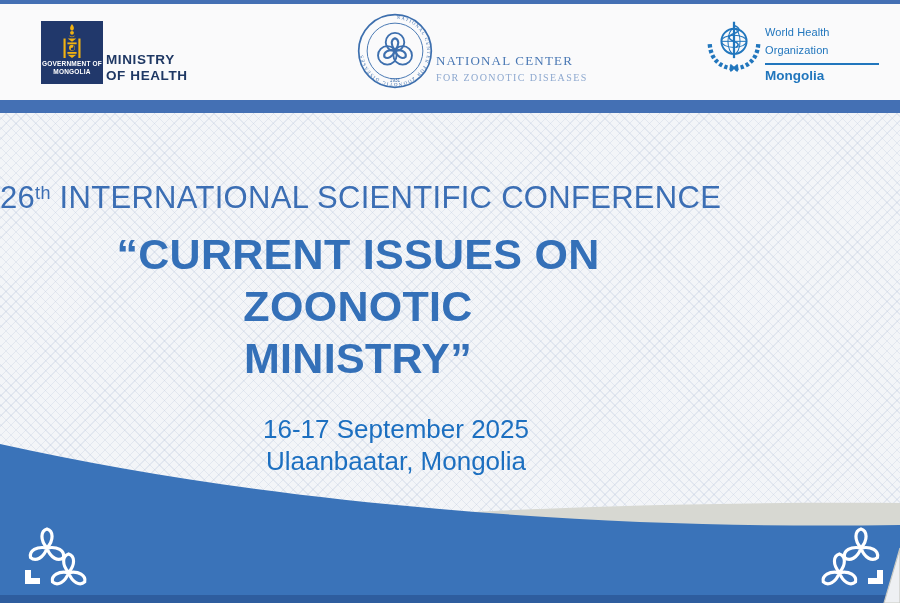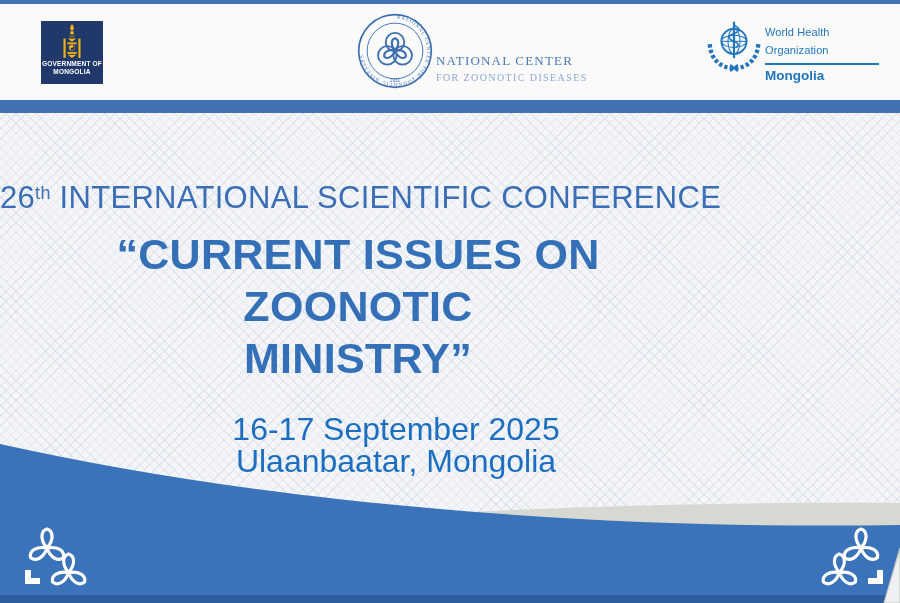--- a/index.html
+++ b/index.html
@@ -32,21 +32,21 @@
   .who-emblem{left:706px;top:18px;}
   .who-text{left:765px;top:24px;color:#2176bd;}
   .who-name{font-weight:normal;font-size:11px;line-height:17.5px;letter-spacing:.1px;}
   .who-divider{width:114px;height:2px;background:#2176bd;margin:4px 0 3px 0;}
   .who-country{font-weight:bold;font-size:13.5px;}
 
   
   .h1{left:0;top:180px;width:900px;text-align:left;color:#3b6eb4;font-size:31px;font-weight:400;letter-spacing:.3px;}
   .h1 sup{font-size:58%;vertical-align:9px;}
   .h2{left:0;top:228px;width:716px;text-align:center;color:#3470b8;font-size:43px;font-weight:bold;line-height:52px;letter-spacing:.3px;}
-  .dates{left:0;top:413px;width:792px;text-align:center;color:#1c6fc0;font-size:32px;line-height:32px;}
+  .dates{left:0;top:413px;width:792px;text-align:center;color:#1c6fc0;font-size:26px;line-height:32px;}
 
   
   .wave{left:0;top:430px;}
   .orn{color:#fff;}
   .orn-left{left:22px;top:526px;}
   .orn-right{right:14px;top:526px;transform:scaleX(-1);}
 </style>
 </head>
 <body>
 
@@ -80,20 +80,24 @@
         <path d="M7,43.5 L19,43.5 L13,48 Z"></path>
         <rect x="1" y="20.5" width="3" height="27.5"></rect>
         <rect x="22" y="20.5" width="3" height="27.5"></rect>
       </g>
       <path d="M13,29.8 a3.7,3.7 0 0 1 0,7.4 a1.85,1.85 0 0 1 0,-3.7 a1.85,1.85 0 0 0 0,-3.7" fill="#21386b"></path>
     </svg>
     <div class="sq-text">
       <div>GOVERNMENT OF</div>
       <div>MONGOLIA</div>
     </div>
+  </div>
+  <div class="abs moh-name">
+    <div>MINISTRY</div>
+    <div>OF HEALTH</div>
   </div>
 
   <svg class="abs seal" width="76" height="76" viewBox="0 0 90 90" style="color:#3d6fae">
     <circle cx="45" cy="45" r="43" fill="none" stroke="#3d6fae" stroke-width="2"></circle>
     <circle cx="45" cy="45" r="33" fill="none" stroke="#3d6fae" stroke-width="1.1"></circle>
     <path id="sealArc" d="M45,7 a38,38 0 1 1 -0.01,0" fill="none"></path>
     <text font-family="Liberation Serif, serif" font-size="5.6" letter-spacing="1.4" fill="#3d6fae">
       <textPath href="#sealArc" startOffset="2">NATIONAL CENTER FOR ZOONOTIC DISEASES</textPath>
     </text>
     <text x="45" y="82" text-anchor="middle" font-size="5.5" fill="#3d6fae">1931</text>

